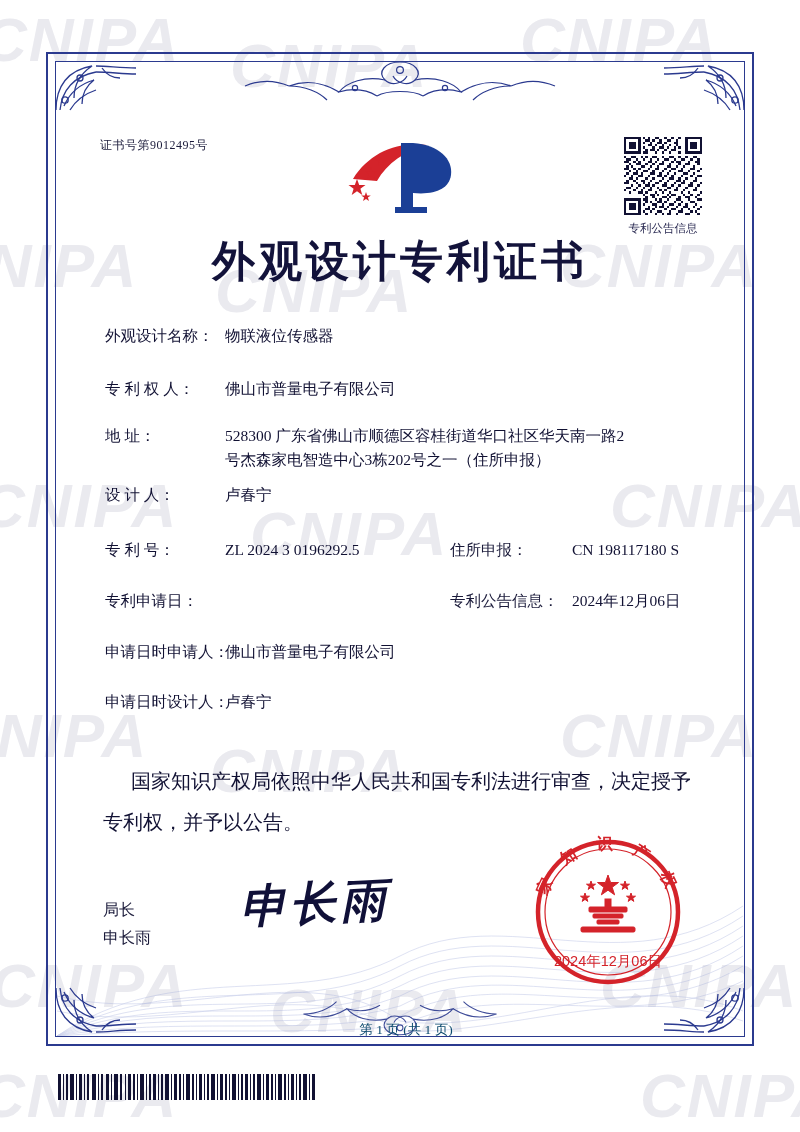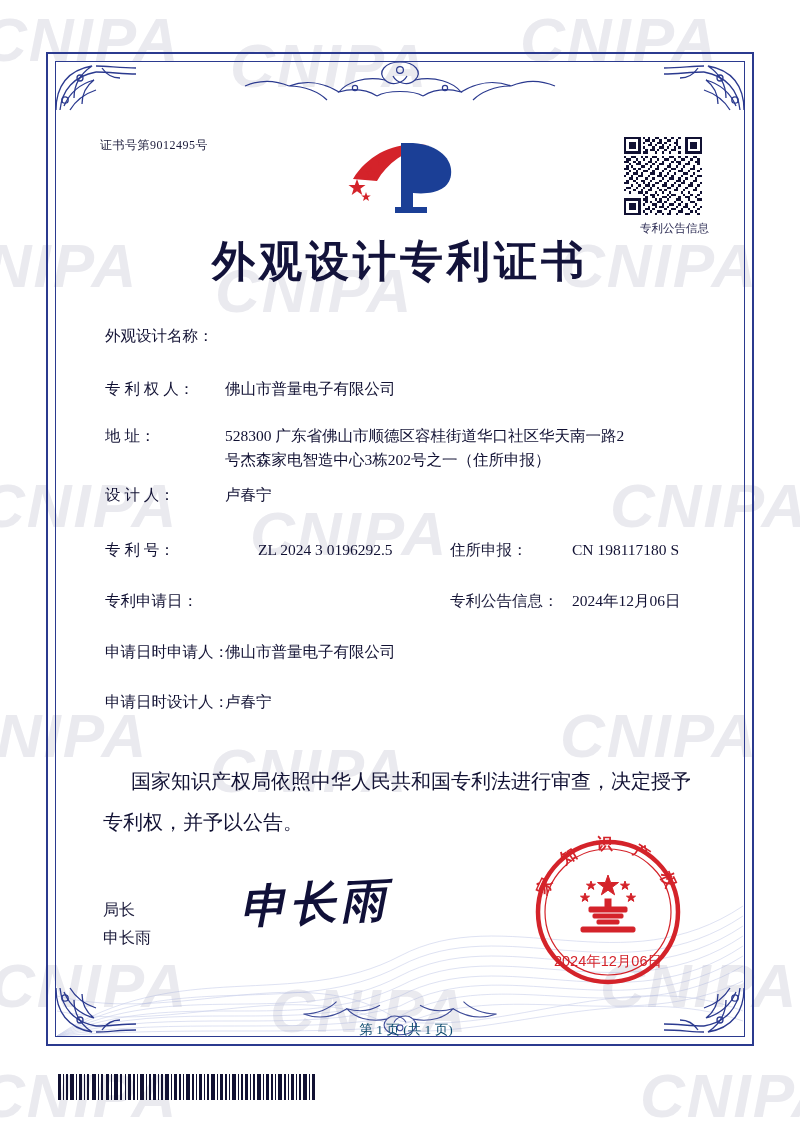--- a/index.html
+++ b/index.html
@@ -121,21 +121,21 @@
     width: 130px;
     height: 86px;
   }
   .logo svg { display:block; width:100%; height:100%; }
 
   .qr-wrap {
     position: absolute;
     right: 36px;
     top: 76px;
     width: 92px;
-    text-align: right;
+    text-align: center;
   }
   .qr {
     width: 78px;
     height: 78px;
     margin: 0 auto;
     background-size: 4px 4px;
   }
   .qr-caption {
     margin-top: 6px;
     font-size: 11.5px;
@@ -175,21 +175,21 @@
     white-space: nowrap;
   }
   .val {
     flex: 1;
     color: #111133;
   }
   .two-col {
     display: flex;
     width: 100%;
   }
-  .col-a { width: 345px; flex: 0 0 345px; display: flex; gap: 33px; }
+  .col-a { width: 345px; flex: 0 0 345px; display: flex; }
   .col-b { flex: 1; display: flex; }
   .lbl-b {
     width: 122px;
     flex: 0 0 122px;
     white-space: nowrap;
   }
 
   .statement {
     position: absolute;
     top: 700px;
@@ -688,20 +688,21 @@
     </div>
     <div class="qr-caption">专利公告信息</div>
   </div>
 
   <div class="title">外观设计专利证书</div>
 
   <div class="fields">
 
     <div class="row">
       <div class="lbl">外观设计名称：</div>
+      <div class="val">物联液位传感器</div>
     </div>
 
     <div class="row" style="margin-top:28px;">
       <div class="lbl">专 利 权 人：</div>
       <div class="val">佛山市普量电子有限公司</div>
     </div>
 
     <div class="row" style="margin-top:22px; margin-bottom:8px;">
       <div class="lbl">地        址：</div>
       <div class="val">

